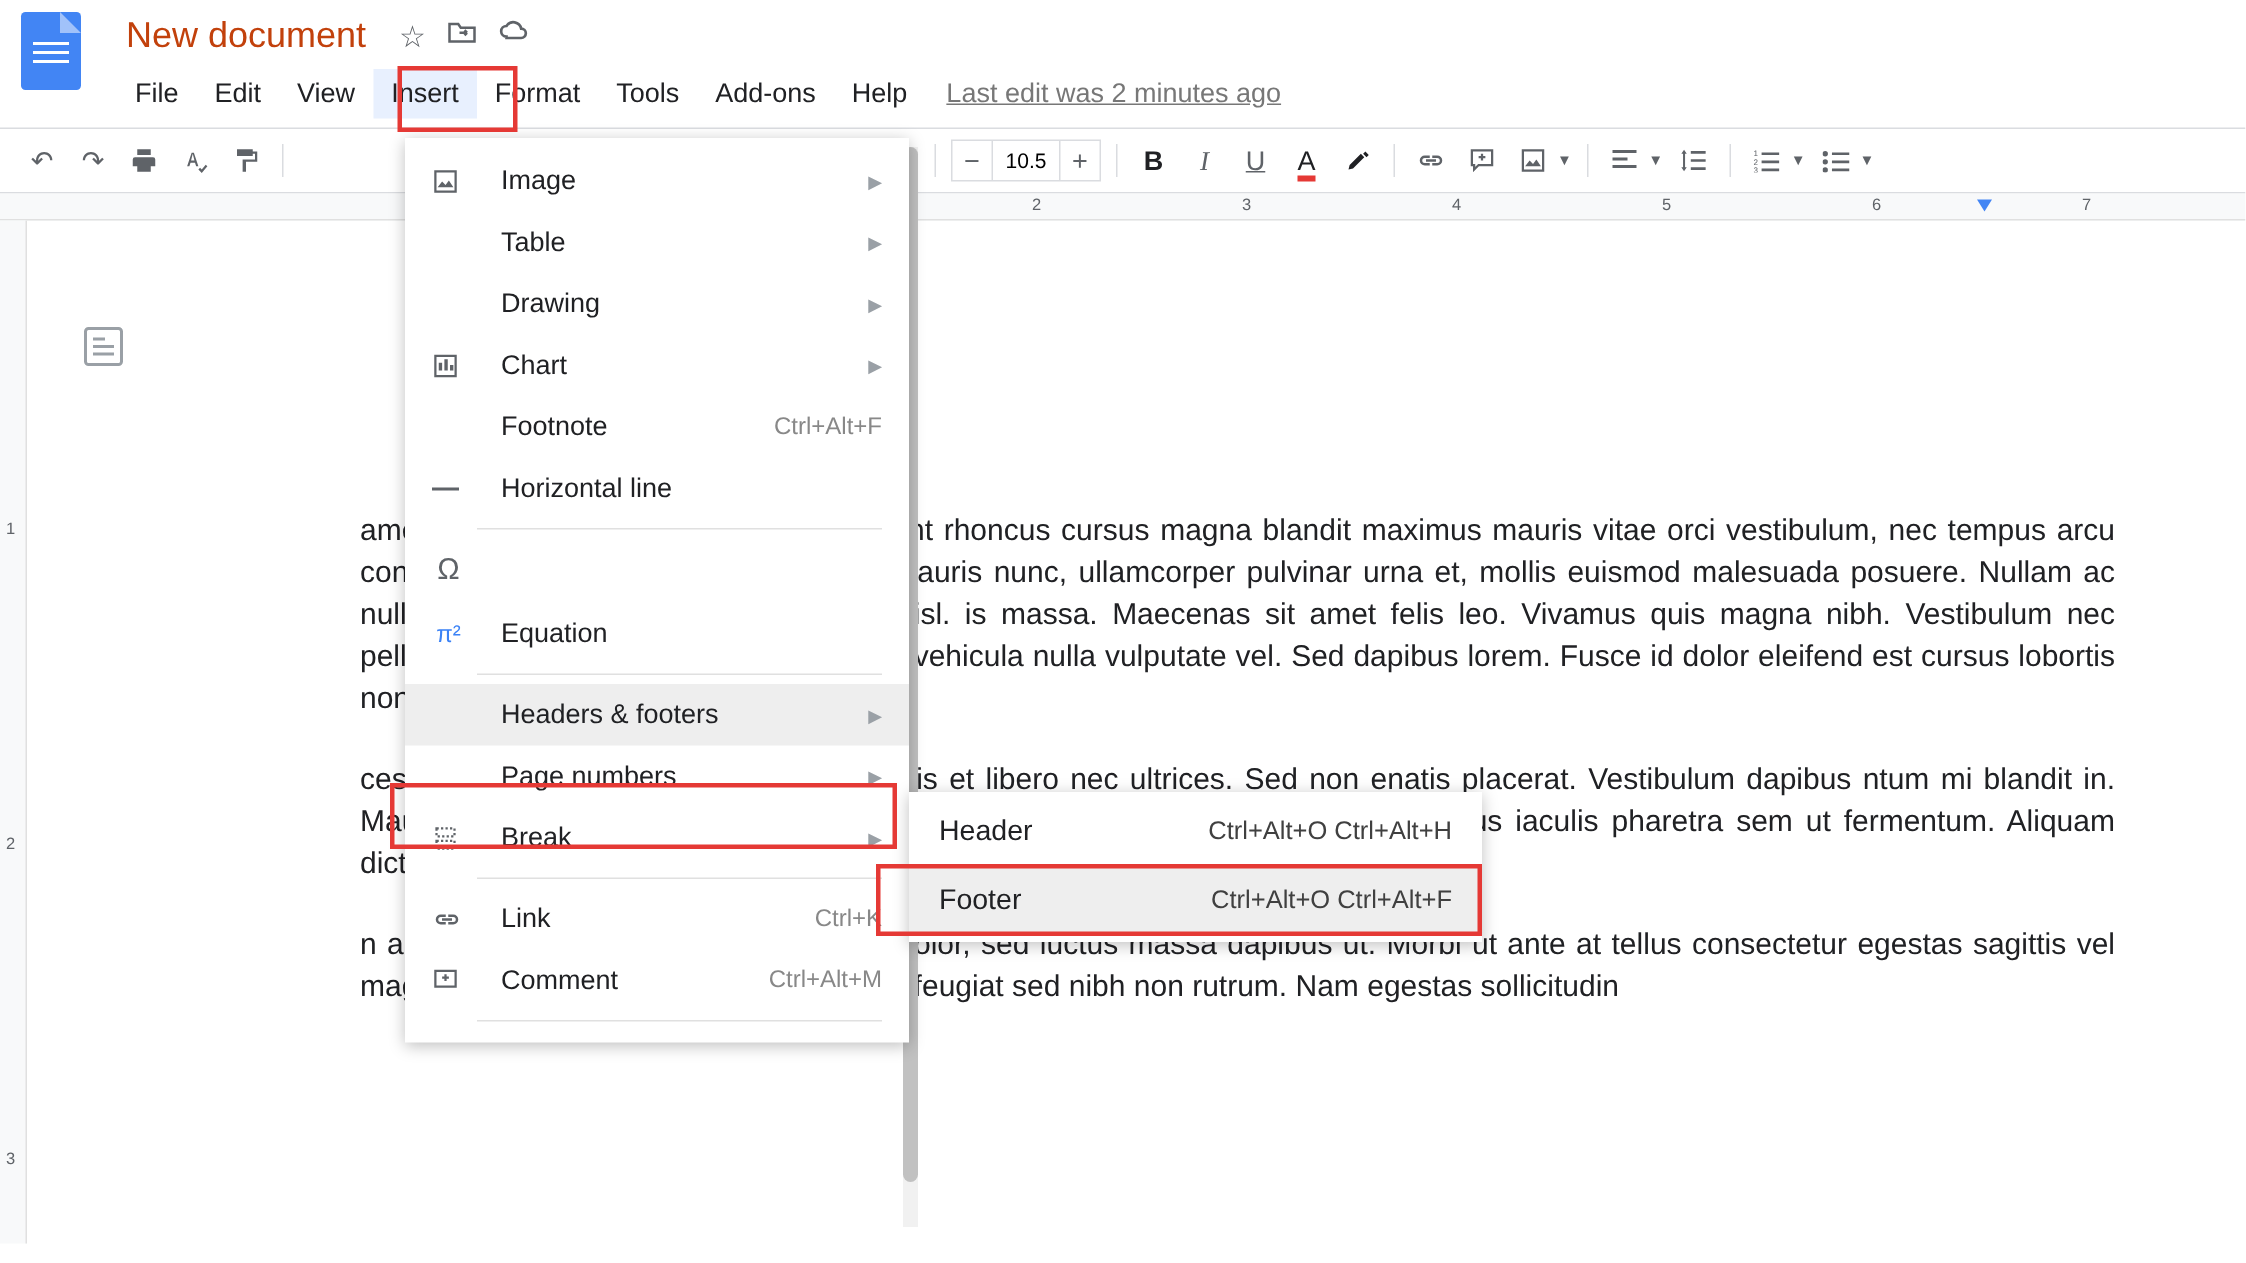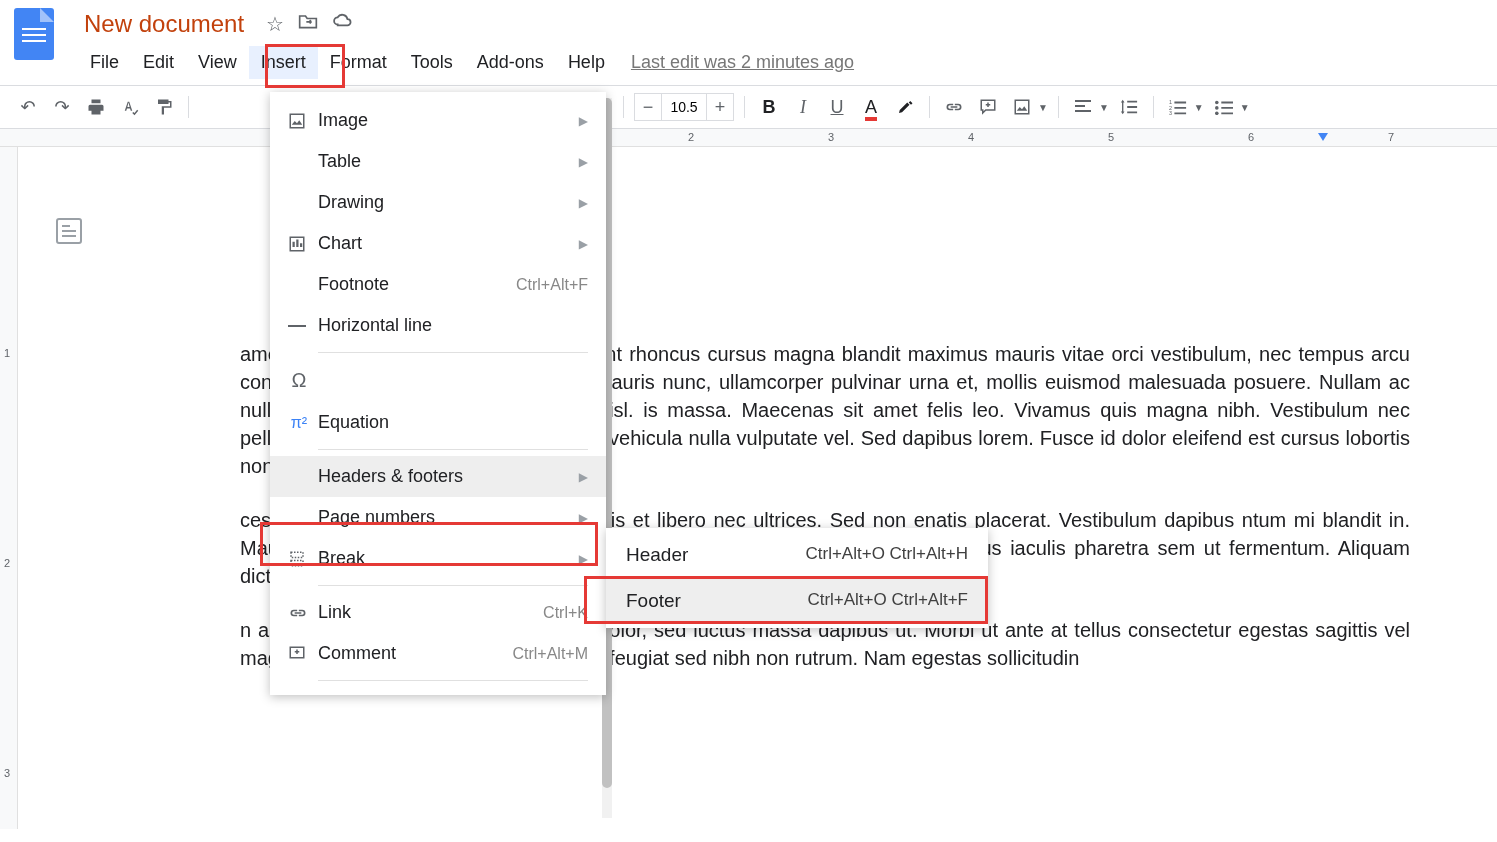--- a/index.html
+++ b/index.html
@@ -44,21 +44,21 @@
 .vruler { width: 18px; background: #f8f9fa; border-right:1px solid #e0e0e0; position:relative; font-size:11px; color:#5f6368; }
 .vruler .vm { position:absolute; left:4px; }
 .outline-icon { position: absolute; left: 56px; top: 218px; width: 26px; height: 26px; border: 2px solid #9aa0a6; border-radius: 3px; display:flex; flex-direction:column; justify-content:center; gap:3px; padding:4px; }
 .outline-icon div { height:2px; background:#9aa0a6; }
 .outline-icon div:first-child { width: 60%; }
 
 .page { position: absolute; left: 100px; top: 180px; width: 1380px; background: #fff; padding: 160px 70px 40px 140px; }
 .page p { font-size: 20px; color: #202124; line-height: 1.4; text-align: justify; margin-bottom: 26px; }
 
 .dropdown { position: absolute; left: 270px; top: 92px; width: 336px; background: #fff; box-shadow: 0 2px 10px rgba(0,0,0,.25); padding: 8px 0; z-index: 20; }
-.dropdown-item { display: flex; align-items: center; padding: 10px 18px; font-size: 18px; color: #202124; cursor: pointer; gap: 8px; position: relative; }
+.dropdown-item { display: flex; align-items: center; padding: 10px 18px; font-size: 18px; color: #202124; cursor: pointer; gap: 24px; position: relative; }
 .dropdown-item:hover, .dropdown-item.hovered { background: #eee; }
 .dropdown-item .icn { width: 22px; text-align: center; color: #5f6368; font-size: 18px; }
 .dropdown-item .lbl { flex: 1; }
 .dropdown-item .arrow { color: #9aa0a6; font-size: 12px; }
 .dropdown-item .shortcut { color: #888; font-size: 16px; }
 .dropdown-divider { height: 1px; background: #e0e0e0; margin: 6px 18px 6px 48px; }
 
 .submenu { position: absolute; left: 606px; top: 528px; width: 382px; background: #fff; box-shadow: 0 2px 10px rgba(0,0,0,.25); padding: 4px 0; z-index: 25; }
 .submenu-item { display: flex; align-items: flex-start; padding: 12px 20px; font-size: 19px; color: #202124; cursor: pointer; }
 .submenu-item.hovered { background: #eee; }

